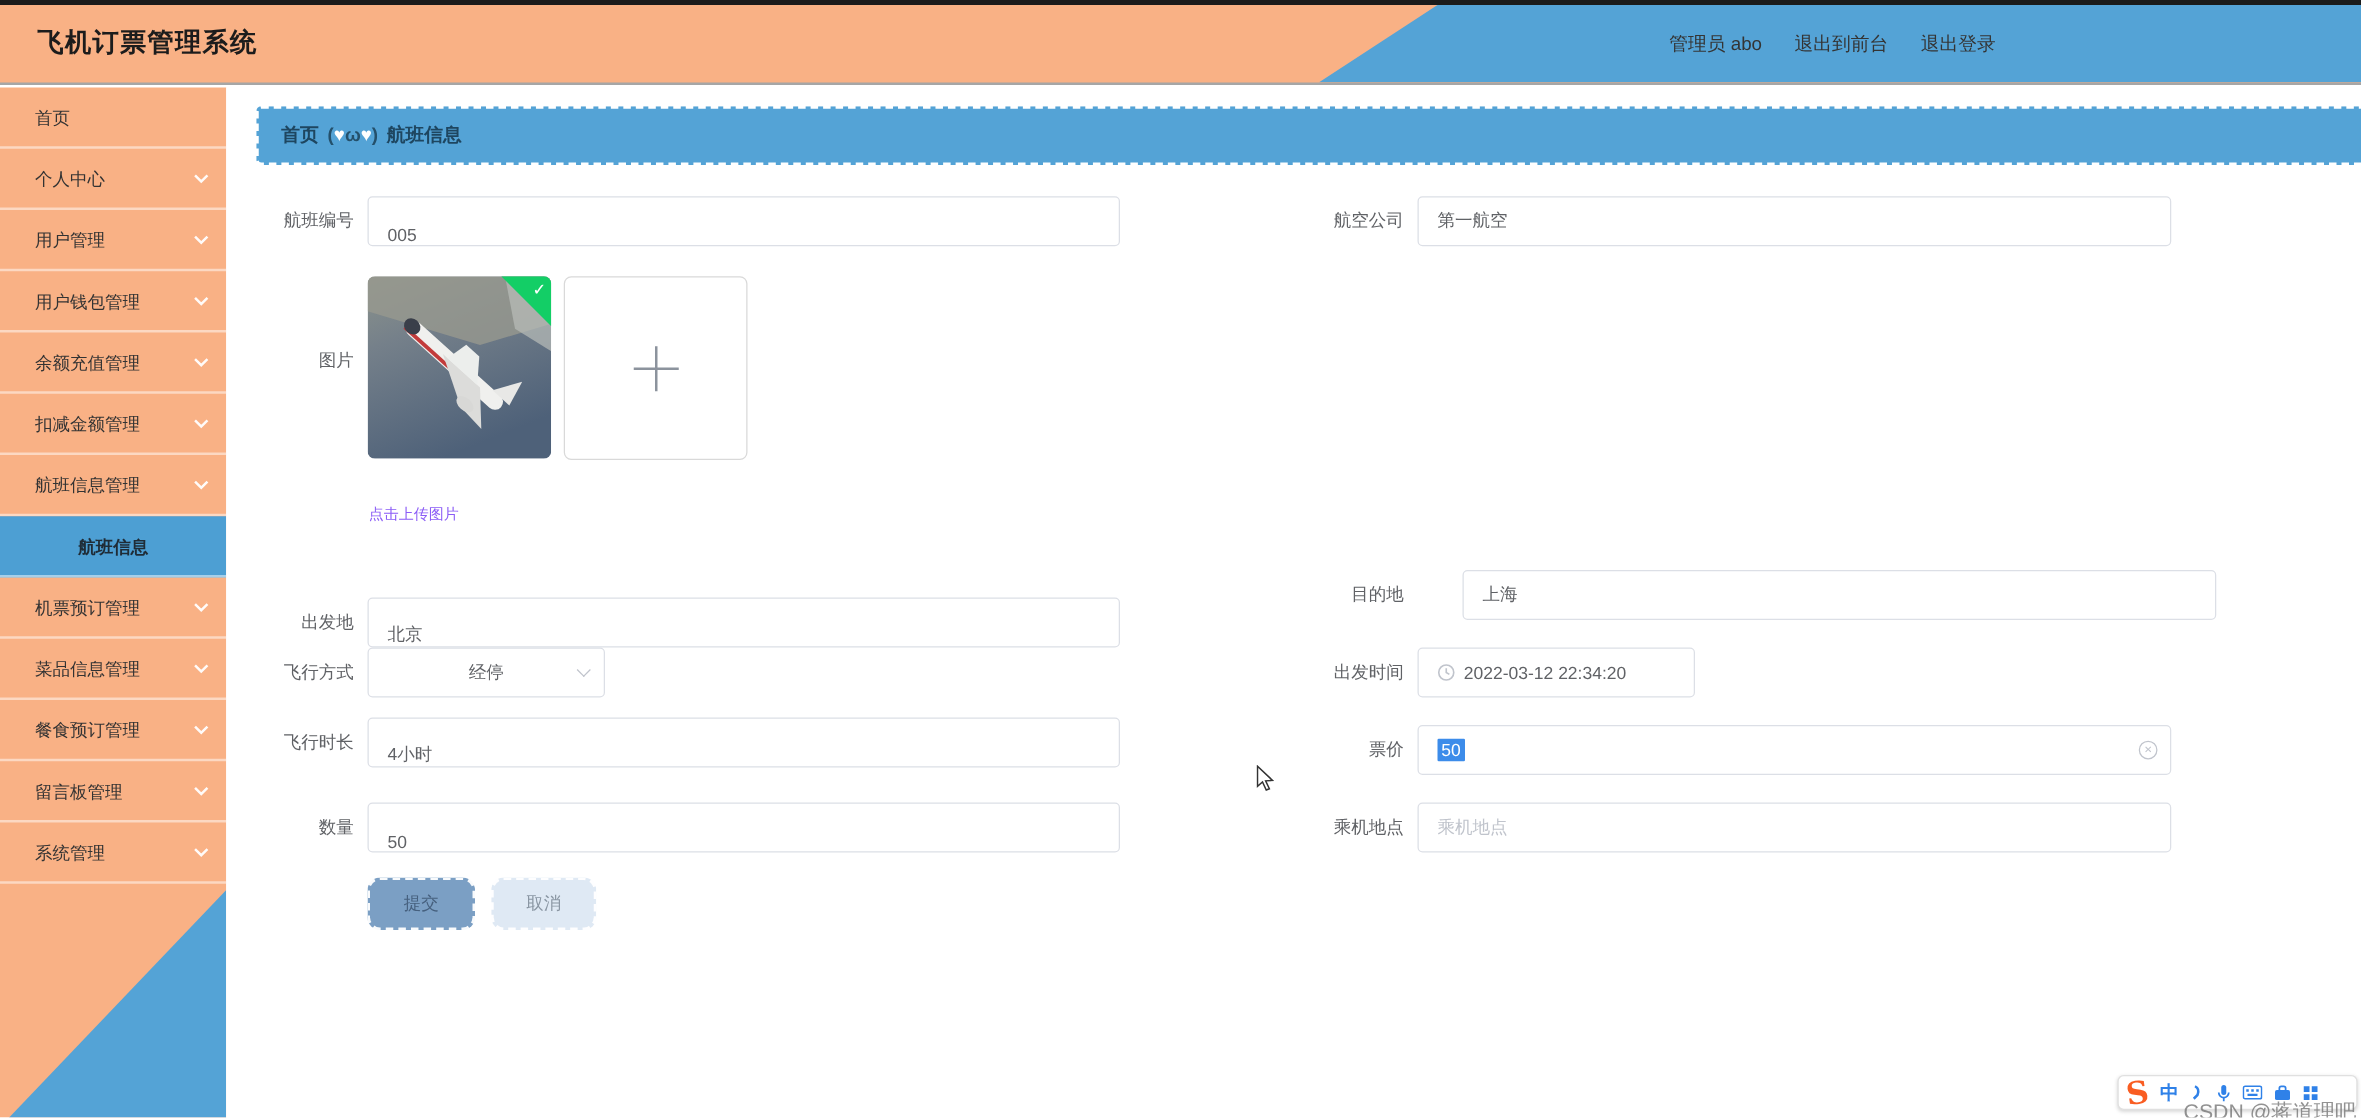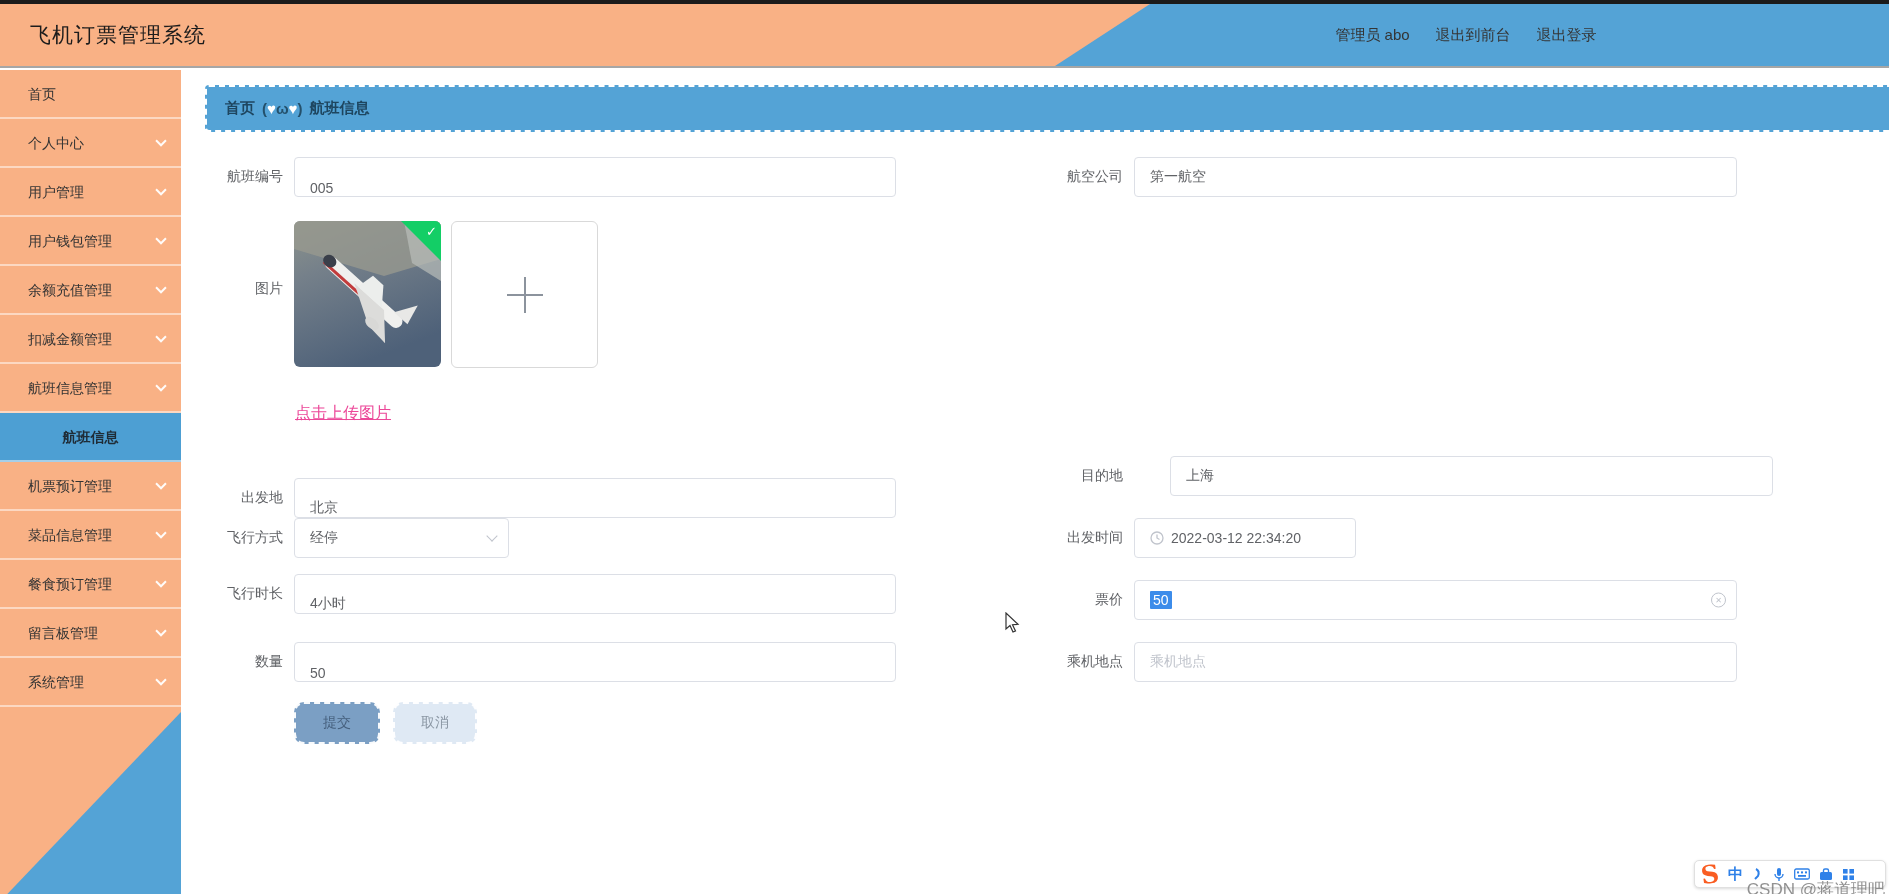--- a/index.html
+++ b/index.html
@@ -7,21 +7,21 @@
     font-family:"Liberation Sans","DejaVu Sans",sans-serif; }
   .stage { position:relative; width:1889px; height:894px; }
 
   
   .top-strip { position:absolute; left:0; top:0; width:100%; height:4px; background:#1b1b1b; }
 
   
   .header { position:absolute; left:0; top:4px; width:100%; height:64px;
     background:#f9b185; border-bottom:2px solid #a6a6a6; }
   .header-title { position:absolute; left:30px; top:0; height:62px; line-height:62px;
-    font-size:21px; font-weight:400; color:#1c1c1c; letter-spacing:1px; }
+    font-size:21px; font-weight:700; color:#1c1c1c; letter-spacing:1px; }
   .header-blue { position:absolute; right:0; top:0; width:834px; height:62px; background:#54a3d6;
     clip-path:polygon(95px 0, 100% 0, 100% 100%, 0 100%);
     display:flex; align-items:center; justify-content:center; gap:26px; padding-right:12px; }
   .header-link { font-size:15px; color:#343434; white-space:nowrap; cursor:pointer; }
 
   
   .sidebar { position:absolute; left:0; top:70px; width:181px; height:824px;
     background:#f9b185; overflow:hidden; }
   .side-item { position:relative; height:49px; line-height:49px; padding-left:28px;
     font-size:14px; color:#333; border-bottom:2px solid rgba(255,255,255,0.5); cursor:pointer; }
@@ -46,21 +46,21 @@
   .row { position:absolute; display:flex; align-items:center; }
   .row-l { left:0; }
   .row-r { left:640px; }
   .lbl { width:102px; text-align:right; font-size:14px; color:#606266; flex:none; }
   .row-r .lbl { width:302px; }
   .input { margin-left:11px; height:40px; border:1px solid #dcdfe6; border-radius:4px;
     background:#fff; display:flex; align-items:center; padding:0 15px; font-size:14px;
     color:#606266; position:relative; }
   .w-main { width:602px;align-items:flex-end; }
   .w-main-r { width:603px; }
-  .w-select { width:215px; }
+  .w-select { width:190px;justify-content:center; }
   .w-date { width:222px; }
   .placeholder { color:#c0c4cc; }
   .sel-chev { position:absolute; right:12px; top:50%; width:8px; height:8px;
     border-right:1.5px solid #c0c4cc; border-bottom:1.5px solid #c0c4cc;
     transform:translateY(-6px) rotate(45deg); }
   .selection { background:#3c8cea; color:#fff; padding:1px 3px; border-radius:1px; }
   .clear-ic { position:absolute; right:10px; top:50%; transform:translateY(-50%);
     width:15px; height:15px; border:1px solid #c0c4cc; border-radius:50%;
     color:#c0c4cc; font-size:8px; display:flex; align-items:center; justify-content:center; }
   .clock-ic { margin-right:7px; flex:none; display:flex; }
@@ -73,21 +73,21 @@
   .thumb svg { display:block; }
   .badge { position:absolute; right:0; top:0; width:0; height:0;
     border-top:40px solid #13ce66; border-left:40px solid transparent; }
   .badge-check { position:absolute; right:4px; top:3px; color:#fff; font-size:13px; font-weight:700; }
   .upload-box { position:absolute; left:270px; top:151px; width:147px; height:147px;
     border:1px solid #d9d9d9; border-radius:6px; background:#fff; cursor:pointer; }
   .plus-icon { position:absolute; left:50%; top:50%; width:36px; height:36px;
     transform:translate(-50%,-50%); }
   .plus-icon::before { content:""; position:absolute; left:0; top:17px; width:36px; height:2px; background:#8c939d; }
   .plus-icon::after  { content:""; position:absolute; left:17px; top:0; width:2px; height:36px; background:#8c939d; }
-  .upload-tip { position:absolute; left:114px; top:333px; font-size:16px; color:#ec4899;text-decoration:underline; }
+  .upload-tip { position:absolute; left:114px; top:333px; font-size:12px; color:#8b5cf6; }
 
   
   .btn { position:absolute; height:42px; border:2px dashed rgba(255,255,255,0.95);
     border-radius:10px; display:flex; align-items:center; justify-content:center;
     font-size:14px; cursor:pointer; }
   .btn-submit { left:113px; top:632px; width:86px; background:#7b9fc4; color:#46607e;text-align:center; }
   .btn-cancel { left:212px; top:632px; width:84px; background:#dfe9f4; color:#8a96a3; }
 
   
   .cursor { position:absolute; left:1005px; top:612px; pointer-events:none; }

